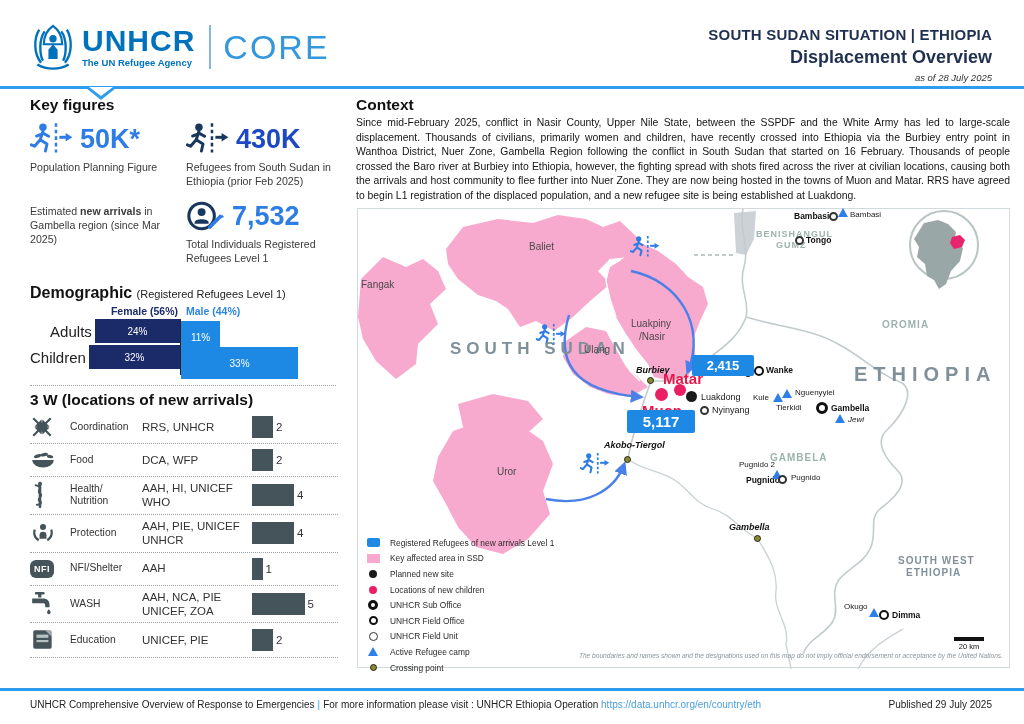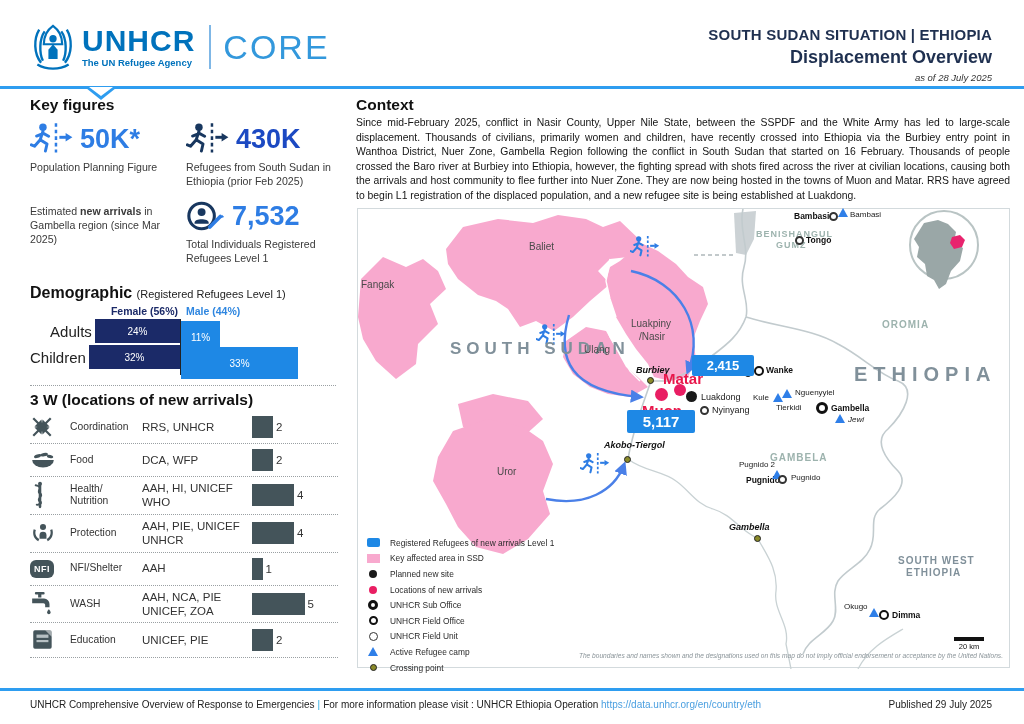--- a/index.html
+++ b/index.html
@@ -511,21 +511,21 @@
       <div class="lg-row">
         <span class="lg-sym">
             <span class="lg-dot" style="background:#1a1a1a"></span>
           </span>
         <span class="lg-label">Planned new site</span>
         </div>
       <div class="lg-row">
         <span class="lg-sym">
             <span class="lg-dot" style="background:#e91e63"></span>
           </span>
-        <span class="lg-label">Locations of new arrivals</span>
+        <span class="lg-label">Locations of new children</span>
         </div>
       <div class="lg-row">
         <span class="lg-sym">
             <span class="lg-ring" style="width:10px;height:10px;border:3px solid #111;"></span>
           </span>
         <span class="lg-label">UNHCR Sub Office</span>
         </div>
       <div class="lg-row">
         <span class="lg-sym">
             <span class="lg-ring" style="width:9px;height:9px;border:2.5px solid #111;"></span>

